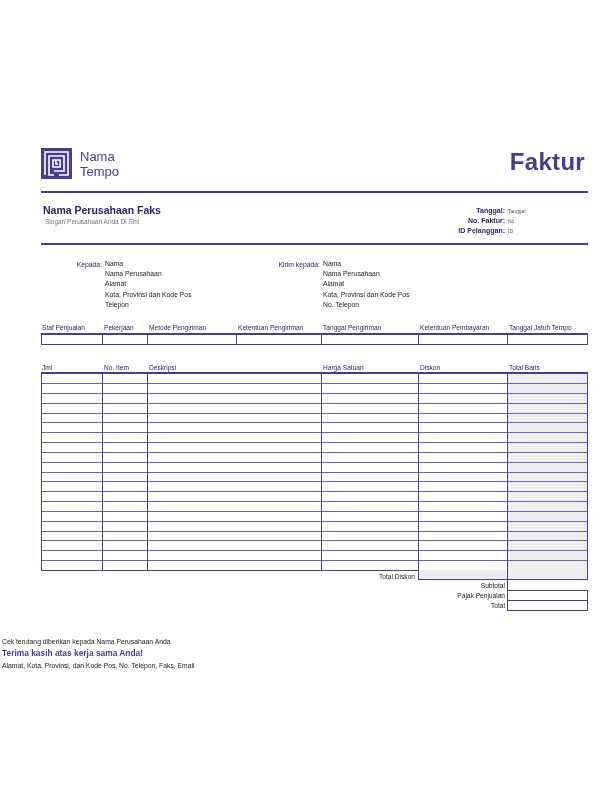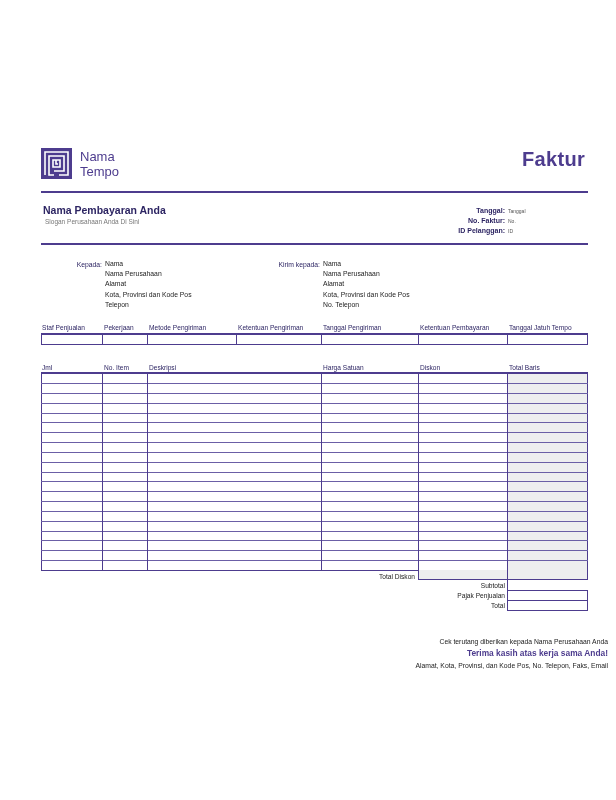--- a/index.html
+++ b/index.html
@@ -2,35 +2,35 @@
 <html><head>
 <meta charset="utf-8">
 <style>
   * { box-sizing: border-box; margin: 0; padding: 0; }
   html, body { width: 616px; height: 800px; background: #ffffff; overflow: hidden; }
   body { position: relative; font-family: "Liberation Sans", sans-serif; color: #222; }
   .abs { position: absolute; }
   .hline { position: absolute; height: 2px; background: #4d3c8e; }
   .logo-box { left: 41px; top: 148px; width: 31px; height: 31px; background: #4d3c8e; }
   .logo-text { left: 80px; top: 149px; font-size: 13px; line-height: 15px; color: #4d3c8e; }
-  .title { right: 31px; top: 148px; font-size: 20px; font-weight: bold; color: #4d3c8e; letter-spacing: 0.3px; }
+  .title { right: 31px; top: 148px; font-size: 24px; font-weight: bold; color: #4d3c8e; letter-spacing: 0.3px; }
   .company { left: 43px; top: 204px; font-size: 10.5px; font-weight: bold; color: #2d2563; }
   .slogan { left: 45px; top: 218px; font-size: 6.5px; color: #777; }
   .meta { position: absolute; font-size: 7px; }
   .meta .lbl { position: absolute; right: 0; font-weight: bold; color: #2d2563; white-space: nowrap; }
   .meta .val { position: absolute; left: 0; font-size: 5px; color: #555; white-space: nowrap; top: 1px; }
   .addr-lbl { font-size: 6.8px; color: #2d2563; white-space: nowrap; }
   .addr-lines { font-size: 6.8px; color: #222; line-height: 10.2px; }
   .col-hdr { position: absolute; font-size: 6.6px; color: #2d2563; white-space: nowrap; }
   .grid { position: absolute; border: 1px solid #4d3c8e; }
   .vline { position: absolute; width: 1px; background: #4d3c8e; }
   .hl { position: absolute; height: 1px; background: #6b5fa6; }
   .gray { background: #eeeeef; }
   .tot-lbl { position: absolute; font-size: 6.6px; color: #222; text-align: right; white-space: nowrap; }
-  .footer { position: absolute; left: 0; width: 608px; text-align: right; }
+  .footer { position: absolute; left: 0; width: 496px; text-align: left; }
 </style>
 </head>
 <body>
 
 <div class="abs logo-box">
   <svg width="31" height="31" viewBox="0 0 31 31">
     <g fill="none" stroke="#ffffff" stroke-width="1.6">
       <path d="M4 27 V4 H27 V27 H18"></path>
       <path d="M13 27 H8 V8 H23 V23 H13"></path>
       <path d="M12 12 H19 V19 H12 Z"></path>
@@ -39,21 +39,21 @@
   </svg>
 </div>
 <div class="abs logo-text">
   <div>Nama</div>
   <div>Tempo</div>
 </div>
 <div class="abs title">Faktur</div>
 
 <div class="hline" style="left:41px; top:191px; width:547px;"></div>
 
-<div class="abs company">Nama Pembayaran Anda</div>
+<div class="abs company">Nama Perusahaan Faks</div>
 <div class="abs slogan">Slogan Perusahaan Anda Di Sini</div>
 
 <div class="meta" style="left:505px; top:207px;">
   <span class="lbl">Tanggal:</span>
   <span class="val" style="left:3px;">Tanggal</span>
 </div>
 <div class="meta" style="left:505px; top:217px;">
   <span class="lbl">No. Faktur:</span>
   <span class="val" style="left:3px;">No.</span>
 </div>

